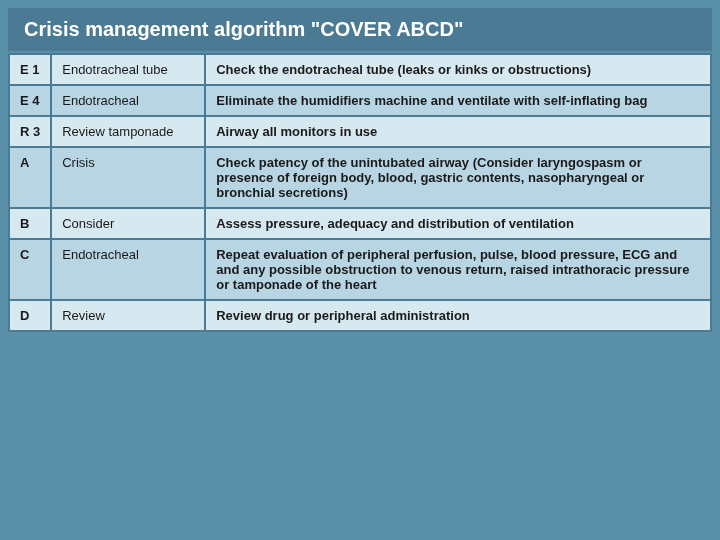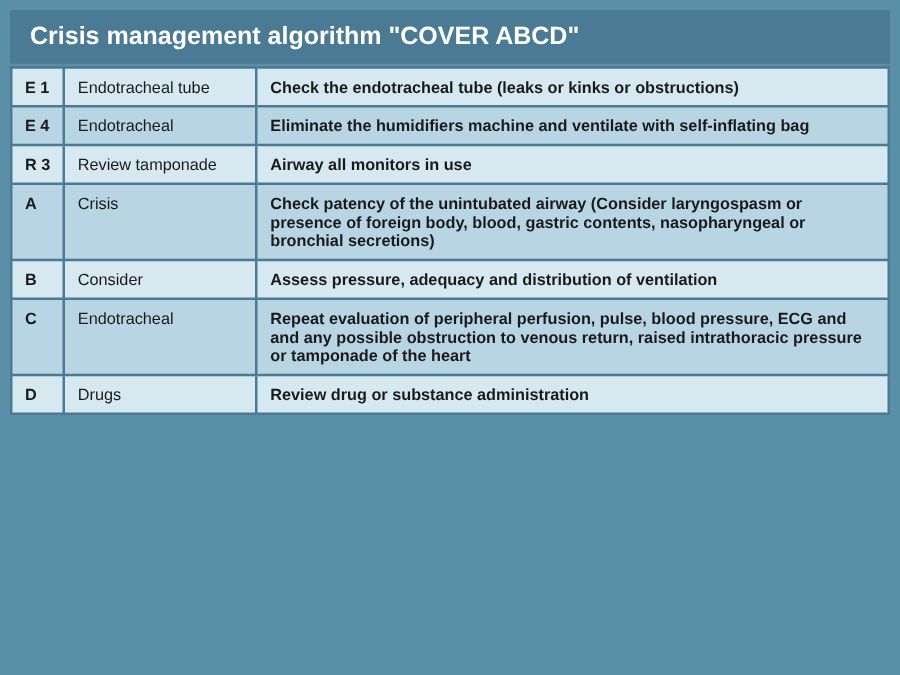--- a/index.html
+++ b/index.html
@@ -89,18 +89,18 @@
           <td class="col-term">Consider</td>
           <td class="col-desc">Assess pressure, adequacy and distribution of ventilation</td>
         </tr>
         <tr>
           <td class="col-code">C</td>
           <td class="col-term">Endotracheal</td>
           <td class="col-desc">Repeat evaluation of peripheral perfusion, pulse, blood pressure, ECG and  and any possible obstruction to venous return, raised intrathoracic pressure or tamponade of the heart</td>
         </tr>
         <tr>
           <td class="col-code">D</td>
-          <td class="col-term">Drugs</td>
-          <td class="col-desc">Review drug or substance administration</td>
+          <td class="col-term">Review</td>
+          <td class="col-desc">Review drug or peripheral administration</td>
         </tr>
       </tbody>
   </table>
 </div>
 
 </body></html>

